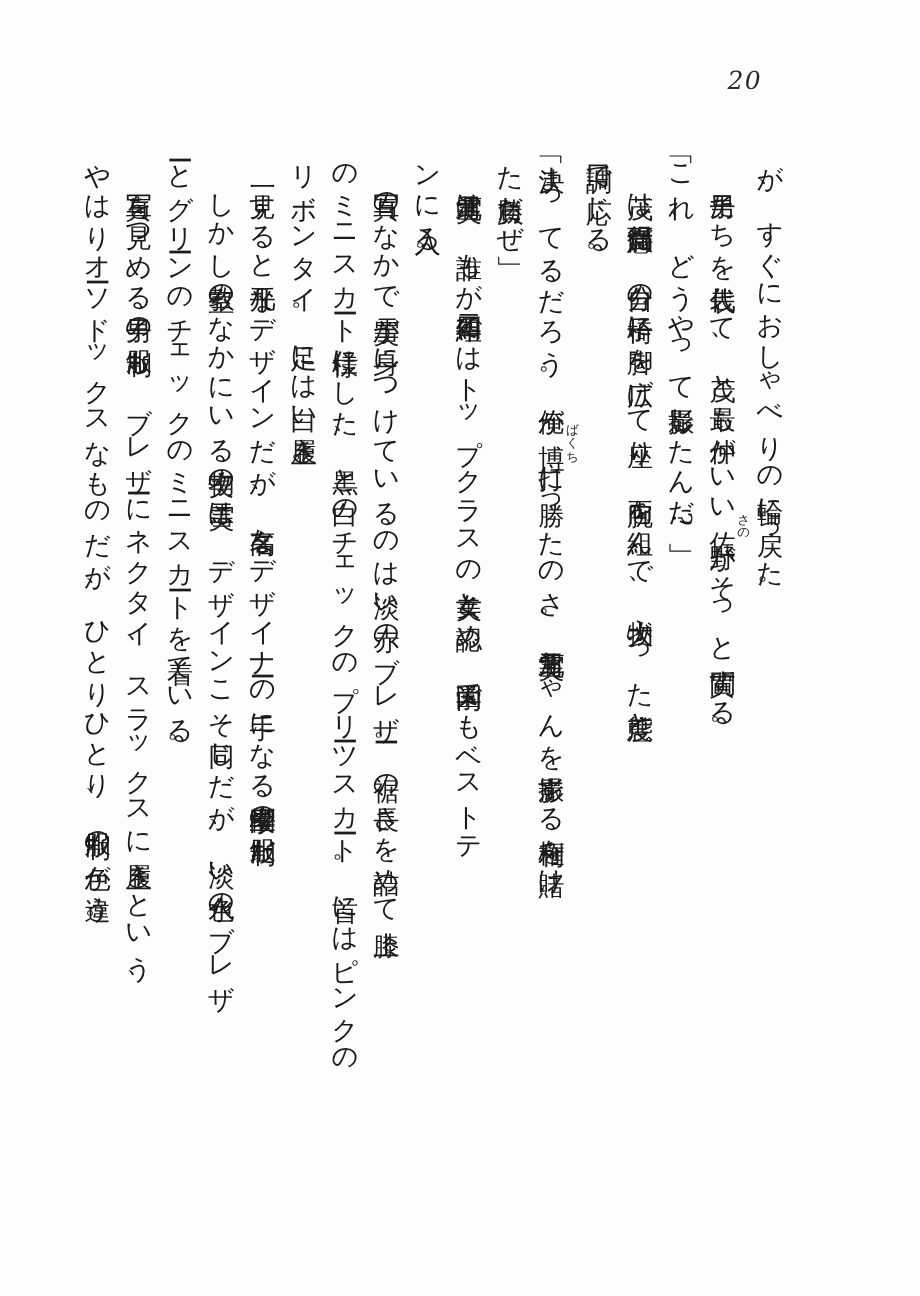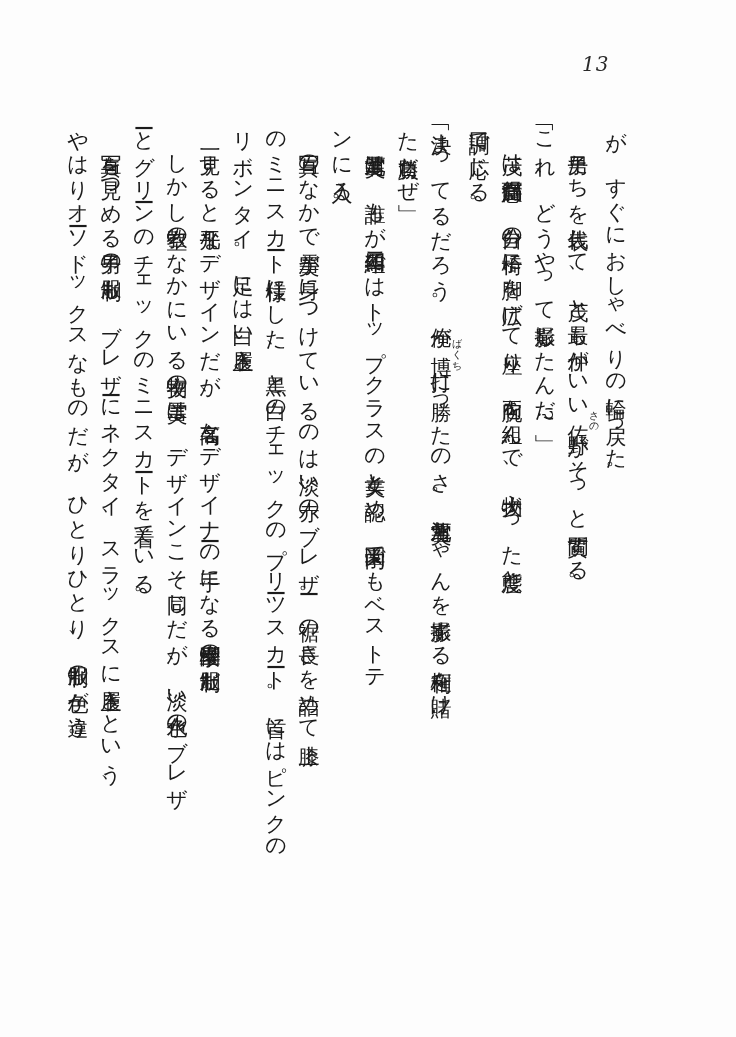--- a/index.html
+++ b/index.html
@@ -58,21 +58,21 @@
   rt {
     font-size: 10px;
     letter-spacing: 0;
     color: #1b1b1b;
   }
 </style>
 </head>
 <body>
 
 <div class="page">
-  <div class="page-number">13</div>
+  <div class="page-number">20</div>
   <div class="page-text">
       <div class="line">が、すぐにおしゃべりの輪に戻った。</div>
       <div class="line indent">男子たちを代表して、茂と最も仲がいい<ruby>佐野<rt>さの</rt></ruby>がそっと質問する。</div>
       <div class="line">「これ、どうやって撮影したんだ?」</div>
       <div class="line indent">茂は得意満面だ。自分の椅子に脚を広げて座り、両腕を組んで、大物ぶった態度と</div>
       <div class="line">口調で応じる。</div>
       <div class="line">「決まってるだろう。俺が<ruby>博打<rt>ばくち</rt></ruby>に勝ったのさ。北河雪美ちゃんを撮影する権利を賭け</div>
       <div class="line">た勝負だぜ」</div>
       <div class="line indent">北河雪美は、誰もが二年四組ではトップクラスの美女と認め、学園内でもベストテ</div>
       <div class="line">ンに入る。</div>

